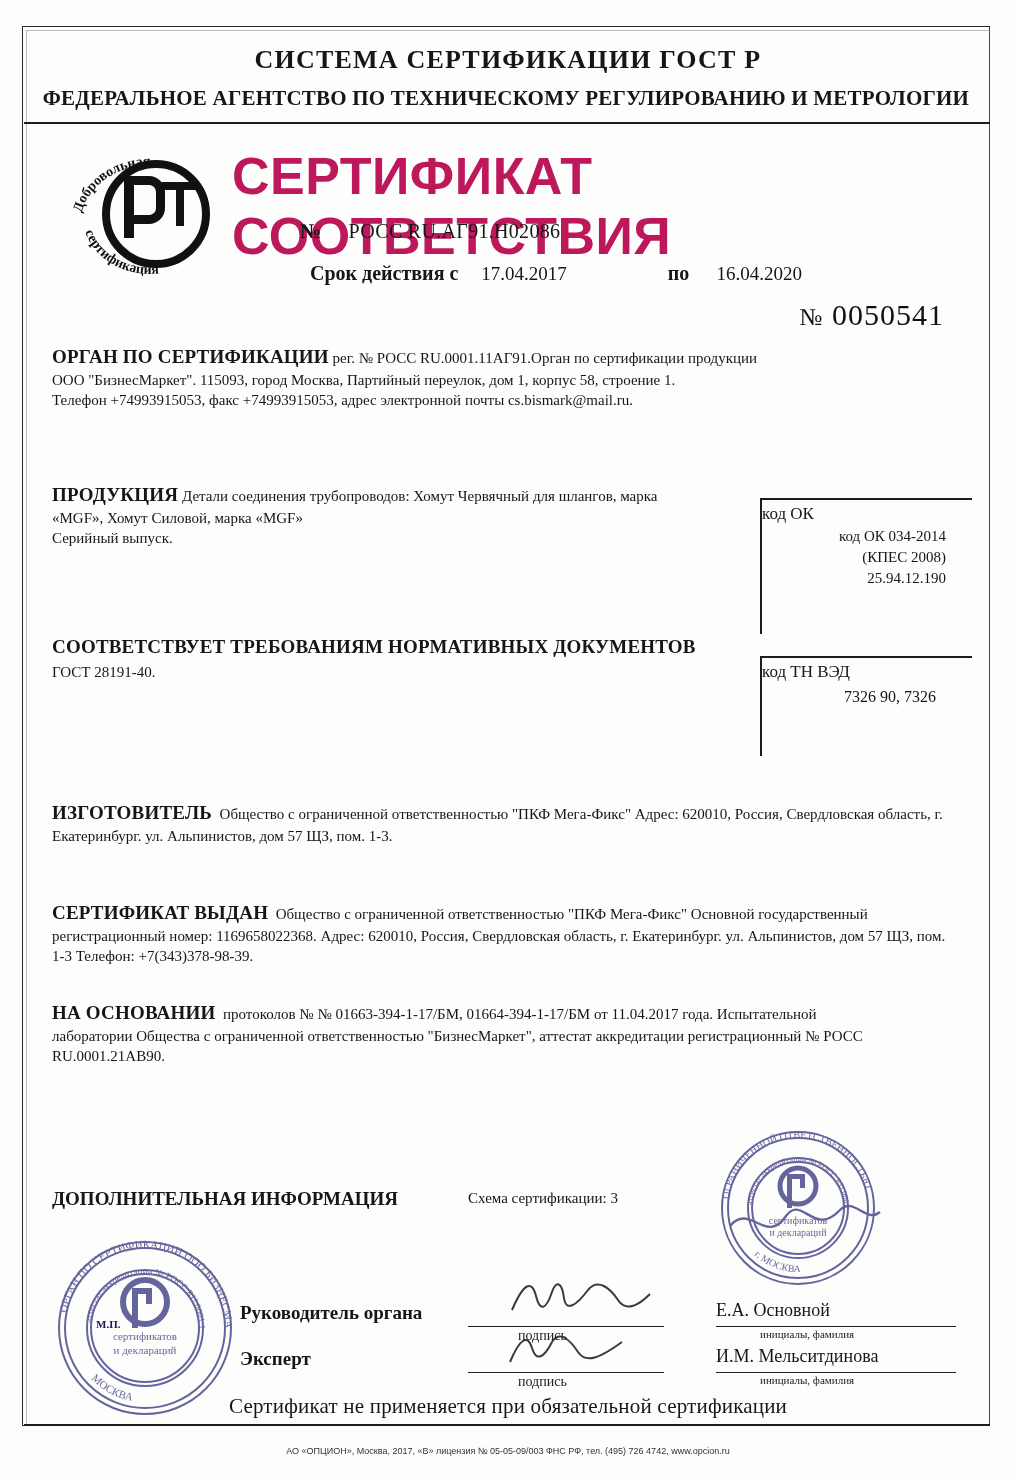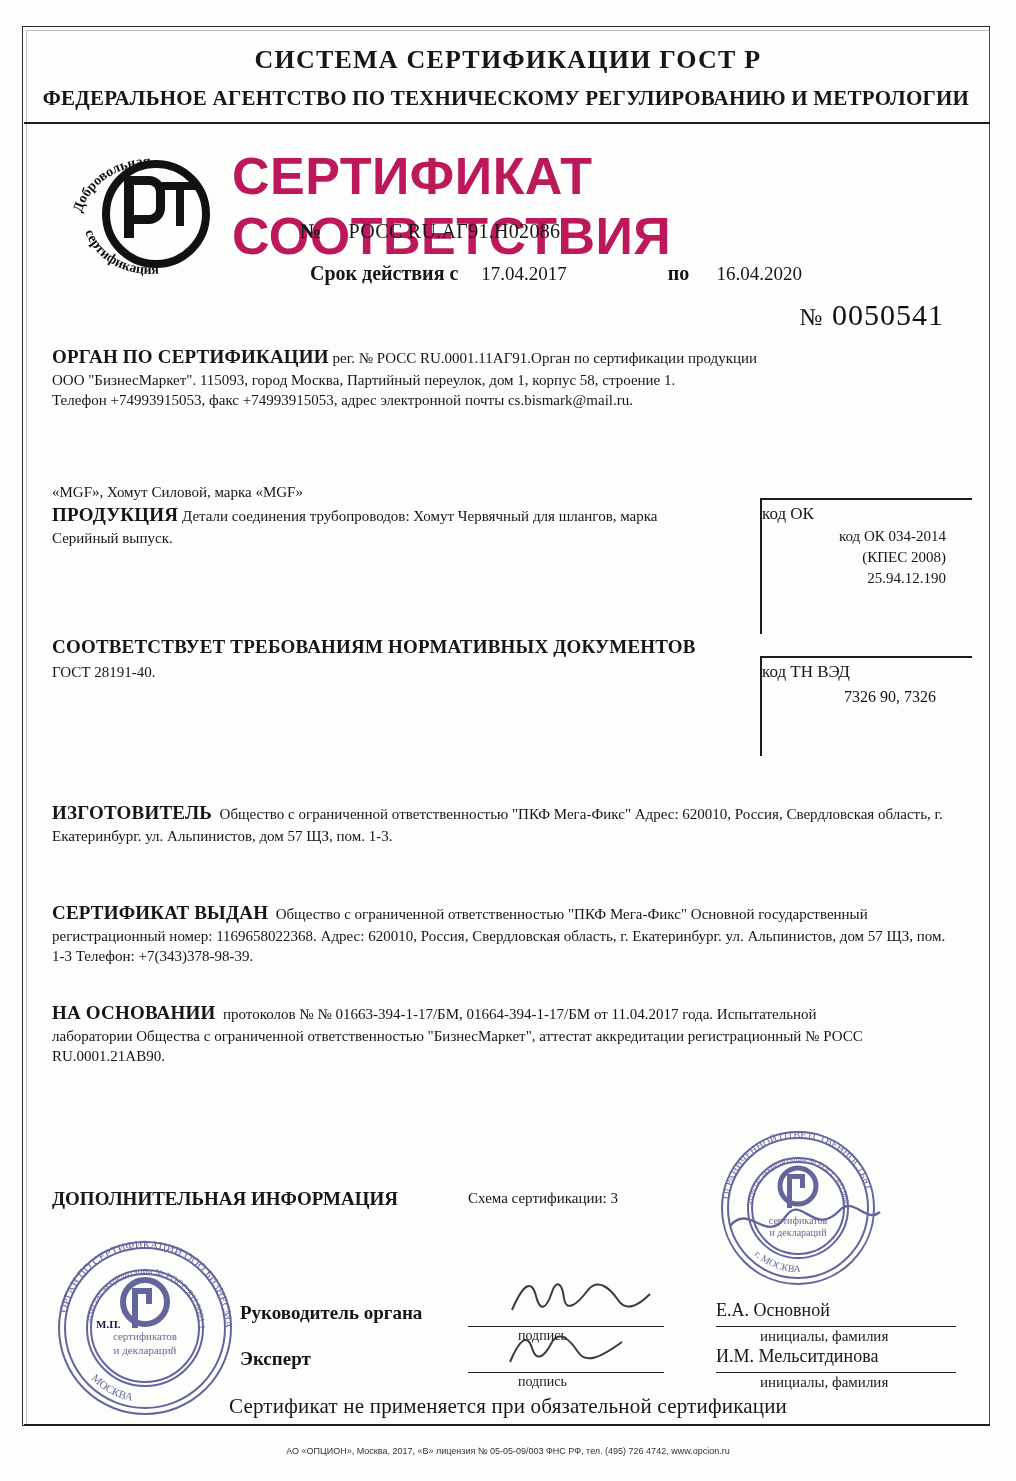--- a/index.html
+++ b/index.html
@@ -104,21 +104,21 @@
   .sign-cap{
     position:absolute;left:278px;top:32px;font-size:14px;color:#222;
   }
   .sign-name{
     position:absolute;left:476px;top:4px;font-size:18px;
   }
   .sign-nline{
     position:absolute;left:476px;top:30px;width:240px;height:1px;background:#222;
   }
   .sign-ncap{
-    position:absolute;left:520px;top:32px;font-size:15px;color:#222;
+    position:absolute;left:520px;top:32px;font-size:11px;color:#222;
   }
   .footer-note{
     position:absolute;left:0;right:0;top:1394px;text-align:center;
     font-size:21px;letter-spacing:.2px;
   }
   .bottom-rule{
     position:absolute;left:24px;top:1424px;width:966px;height:2px;background:#1d1d1d;
   }
   .tiny{
     position:absolute;left:0;right:0;top:1446px;text-align:center;
@@ -207,25 +207,25 @@
   <div class="sec org">
     <span class="l">
       <b>ОРГАН ПО СЕРТИФИКАЦИИ</b>
       <span>рег. № РОСС RU.0001.11АГ91.Орган по сертификации продукции</span>
     </span>
     <span class="l">ООО "БизнесМаркет". 115093, город Москва, Партийный переулок, дом 1, корпус 58, строение 1.</span>
     <span class="l">Телефон +74993915053, факс +74993915053, адрес электронной почты cs.bismark@mail.ru.</span>
   </div>
 
   <div class="sec prod">
-    <span class="l">«MGF», Хомут Силовой, марка «MGF»</span>
     <span class="l">
       <b>ПРОДУКЦИЯ</b>
       <span>Детали соединения трубопроводов: Хомут Червячный для шлангов, марка</span>
     </span>
+    <span class="l">«MGF», Хомут Силовой, марка «MGF»</span>
     <span class="l">Серийный выпуск.</span>
   </div>
 
   <div class="okline"></div>
   <div class="ok-vline"></div>
   <div class="ok-box">
     <span class="t">код ОК</span>
     <span class="r">код ОК 034-2014</span>
     <span class="r">(КПЕС 2008)</span>
     <span class="r">25.94.12.190</span>

